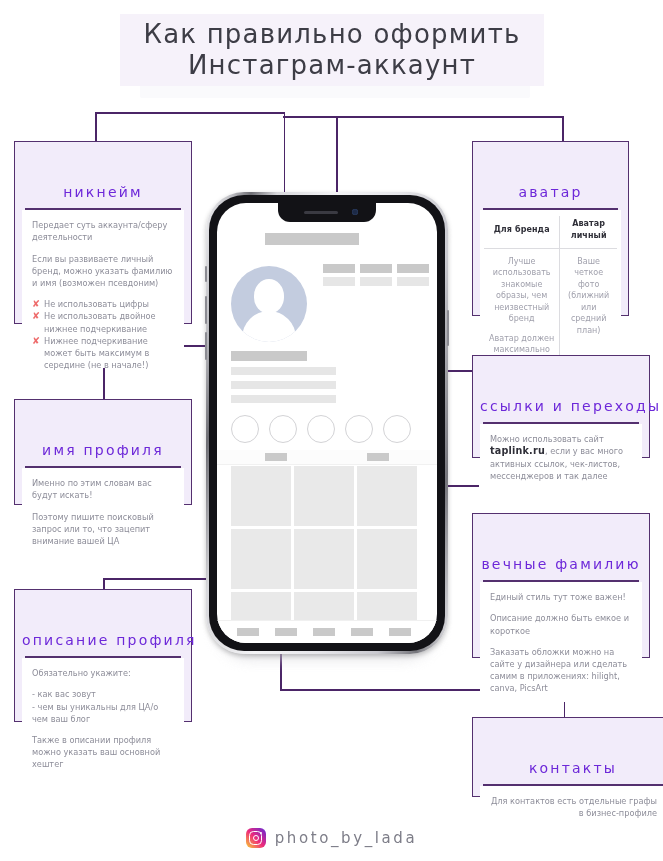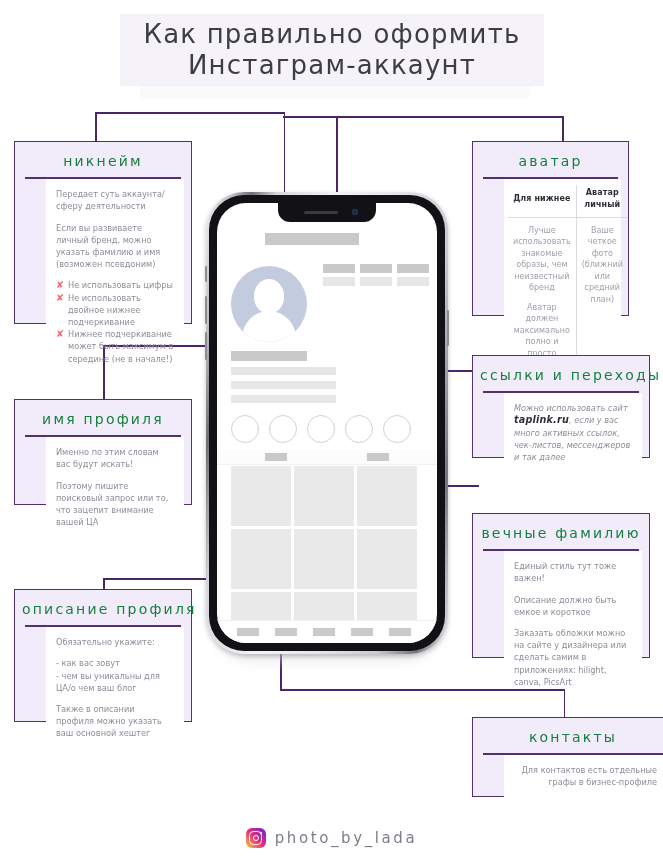--- a/index.html
+++ b/index.html
@@ -95,27 +95,27 @@
   .conn-h{height:1.6px;}
   .conn-v{width:1.6px;}
   .dot{position:absolute;width:4px;height:4px;border-radius:50%;background:#4b2567;}
 
   
   .card{
     position:absolute;background:#f2ecfa;border:1.6px solid #54306f;
     box-sizing:border-box;padding:7px 7px 8px 7px;
   }
   .card-title{
-    text-align:center;color:#15803d;letter-spacing:2.2px;
-    font-size:14px;line-height:19px;padding:3px 0 6px 0;white-space:nowrap;
+    text-align:center;color:#6d28d9;letter-spacing:2.2px;
+    font-size:14px;line-height:19px;padding:3px 0 6px 0;white-space:nowrap;margin-top:31px;
   }
   .card-rule{height:2.2px;background:#54306f;margin:0 3px 0 3px;}
   .card-body{
     background:#ffffff;padding:9px 9px 10px 10px;
-    color:#8d8d99;font-size:8.2px;line-height:12.2px;margin-left:24px;
+    color:#8d8d99;font-size:8.2px;line-height:12.2px;
   }
   .card-body p{margin:0 0 9px 0;}
   .card-body p:last-child{margin-bottom:0;}
   .center{text-align:right;}
   .strong-link{color:#2f2f38;font-weight:bold;font-size:9.6px;letter-spacing:.2px;}
 
   .xlist{margin:0;padding:0;list-style:none;}
   .xlist li{position:relative;padding-left:12px;margin-bottom:0;line-height:12.2px;}
   .xmark{position:absolute;left:0;top:0px;color:#ee6b6b;font-weight:bold;font-size:9.5px;line-height:12.2px;}
 
@@ -309,41 +309,41 @@
     </div>
   </div>
 
   <div class="card" style="left:472px;top:141px;width:157px;height:175px;">
     <div class="card-title">аватар</div>
     <div class="card-rule"></div>
     <div class="card-body" style="height:131px;padding:6px 4px 6px 4px;">
       <table class="tbl">
         <tbody>
             <tr>
-          <th>Для нижнее</th>
+          <th>Для бренда</th>
           <th>Аватар личный</th>
         </tr>
         <tr>
           <td>
             <p>Лучше использовать знакомые образы, чем неизвестный бренд</p>
             <p>Аватар должен максимально полно и просто описывать ваш товар</p>
           </td>
           <td>
             <p>Ваше четкое фото (ближний или средний план)</p>
           </td>
         </tr>
       </tbody>
         </table>
     </div>
   </div>
 
   <div class="card" style="left:472px;top:355px;width:178px;height:103px;">
     <div class="card-title">ссылки и переходы</div>
     <div class="card-rule"></div>
-    <div class="card-body" style="height:59px;font-style:italic;">
+    <div class="card-body" style="height:59px;">
       <p><span>Можно использовать сайт </span><span class="strong-link">taplink.ru</span><span>, если у вас много активных ссылок, чек-листов, мессенджеров и так далее</span></p>
     </div>
   </div>
 
   <div class="card" style="left:472px;top:513px;width:178px;height:145px;">
     <div class="card-title">вечные фамилию</div>
     <div class="card-rule"></div>
     <div class="card-body" style="height:101px;">
       <p>Единый стиль тут тоже важен!</p>
       <p>Описание  должно быть емкое и короткое</p>

